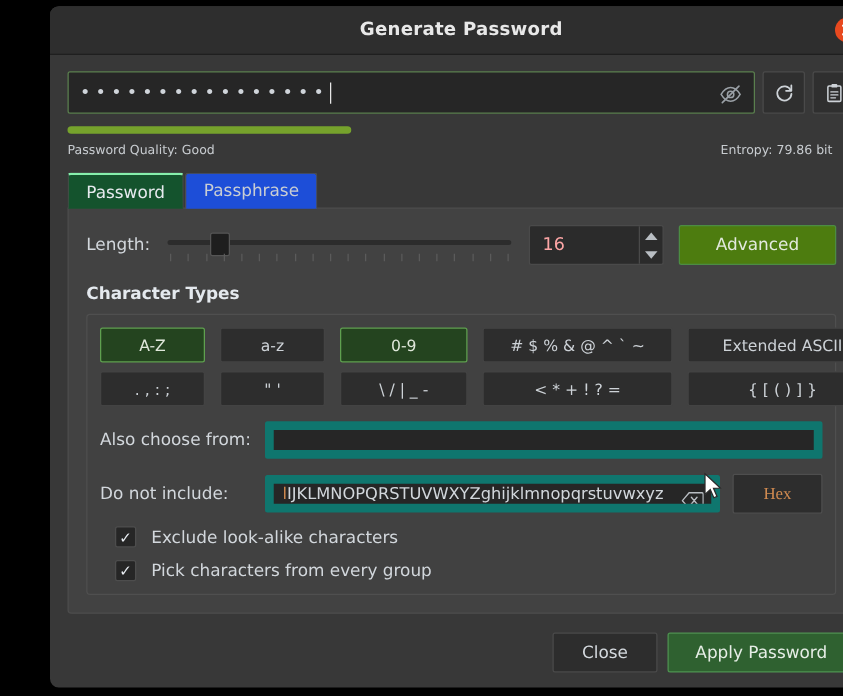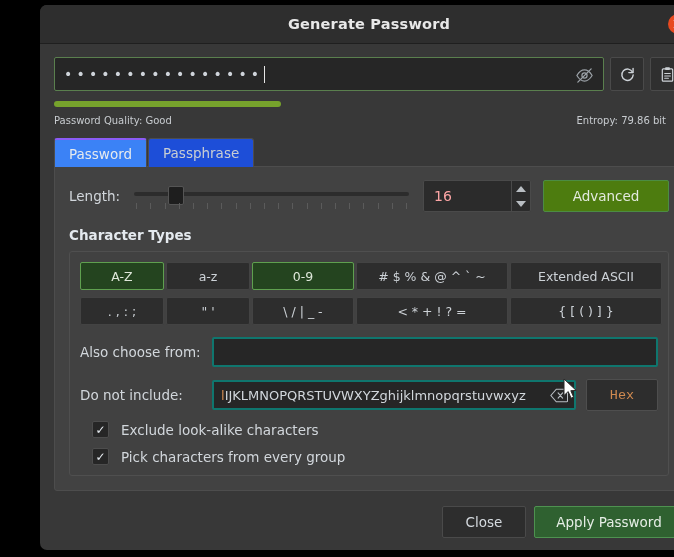--- a/index.html
+++ b/index.html
@@ -162,22 +162,22 @@
     color: #c9ced3;
     background: #1d4ed8;
     border: 1px solid #4d4d4d;
     border-bottom: none;
     border-radius: 3px 3px 0 0;
     cursor: pointer;
     box-sizing: border-box;
     margin-right: 1px;
   }
   .tab.active {
-    background: #3b82f6;
-    border-top: 2px solid #8b5cf6;
+    background: #14532d;
+    border-top: 2px solid #86efac;
     color: #e6eaee;
   }
 
   .panel {
     position: relative;
     margin-top: -1px;
     border: 1px solid #4d4d4d;
     background: #424242;
     border-radius: 0 3px 3px 3px;
     padding: 12px 14px 14px 14px;
@@ -303,21 +303,21 @@
     margin-top: 8px;
     border: 1px solid #4f4f4f;
     border-radius: 3px;
     padding: 10px;
     background: #414141;
   }
 
   .ct-grid {
     display: grid;
     grid-template-columns: 84px 84px 102px 152px 152px;
-    gap: 7px 2px;
+    gap: 7px 12px;
     justify-content: start;
   }
   .ct-btn {
     height: 28px;
     background: #2d2d2d;
     border: 1px solid #434343;
     border-radius: 2px;
     color: #cdd2d7;
     font-size: 12.5px;
     cursor: pointer;
@@ -336,21 +336,21 @@
     display: flex;
     align-items: center;
     margin-top: 12px;
   }
   .field-row > .label-txt { width: 132px; flex: none; }
   .text-input {
     position: relative;
     flex: 1 1 auto;
     height: 30px;
     background: #262626;
-    border: 2px solid #0f766e;
+    border: 7px solid #0f766e;
     border-radius: 2px;
     box-sizing: border-box;
     display: flex;
     align-items: center;
     overflow: hidden;
   }
   .text-input .val {
     padding-left: 7px;
     color: #d2d7dc;
     font-size: 13px;
@@ -367,21 +367,21 @@
   .hex-btn {
     margin-left: 10px;
     width: 72px;
     height: 32px;
     background: #2d2d2d;
     border: 1px solid #4e4e4e;
     border-radius: 2px;
     color: #d08a50;
     font-size: 13.5px;
     cursor: pointer;
-    font-family: Liberation Mono, monospace;
+    font-family: Liberation Serif, serif;
   }
 
   .check-row {
     display: flex;
     align-items: center;
     margin-top: 10px;
     margin-left: 12px;
   }
   .check-row:first-child { margin-top: 14px; }
   .cbox {

